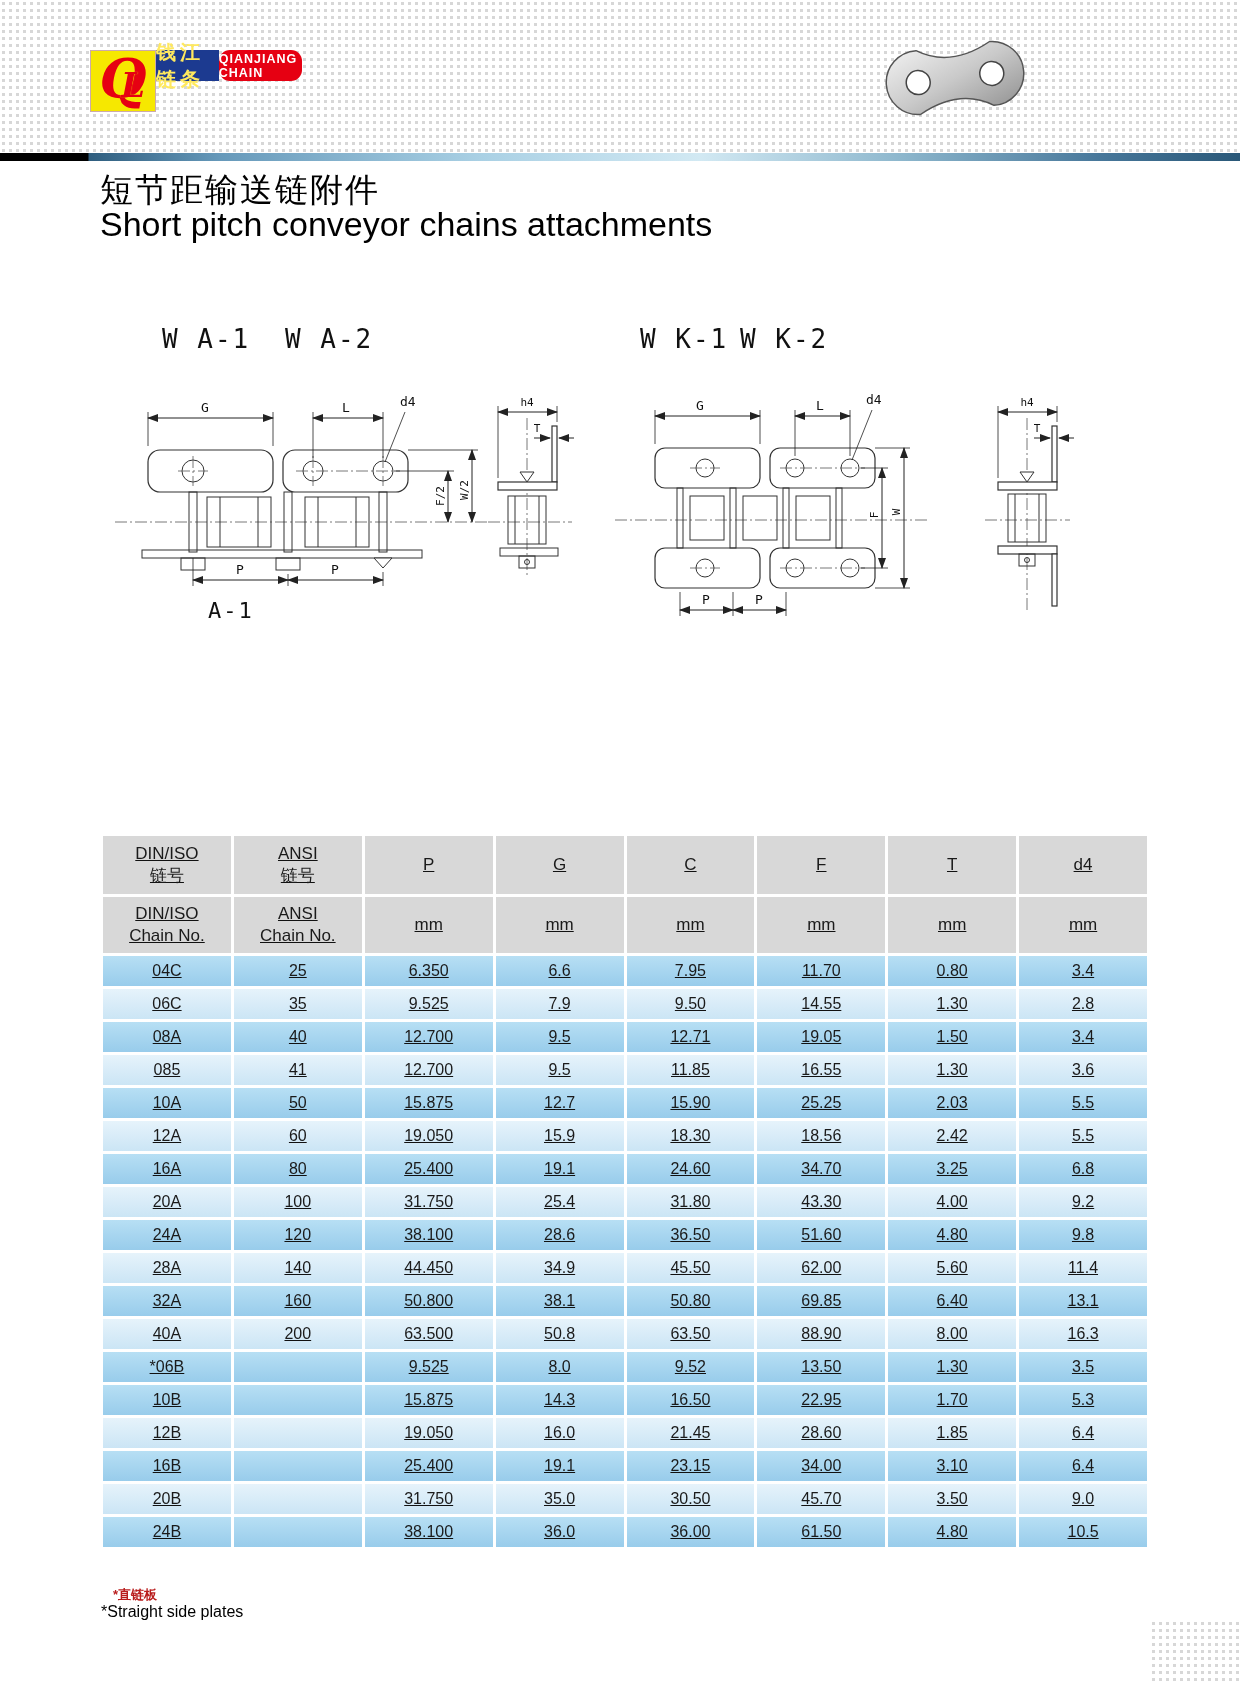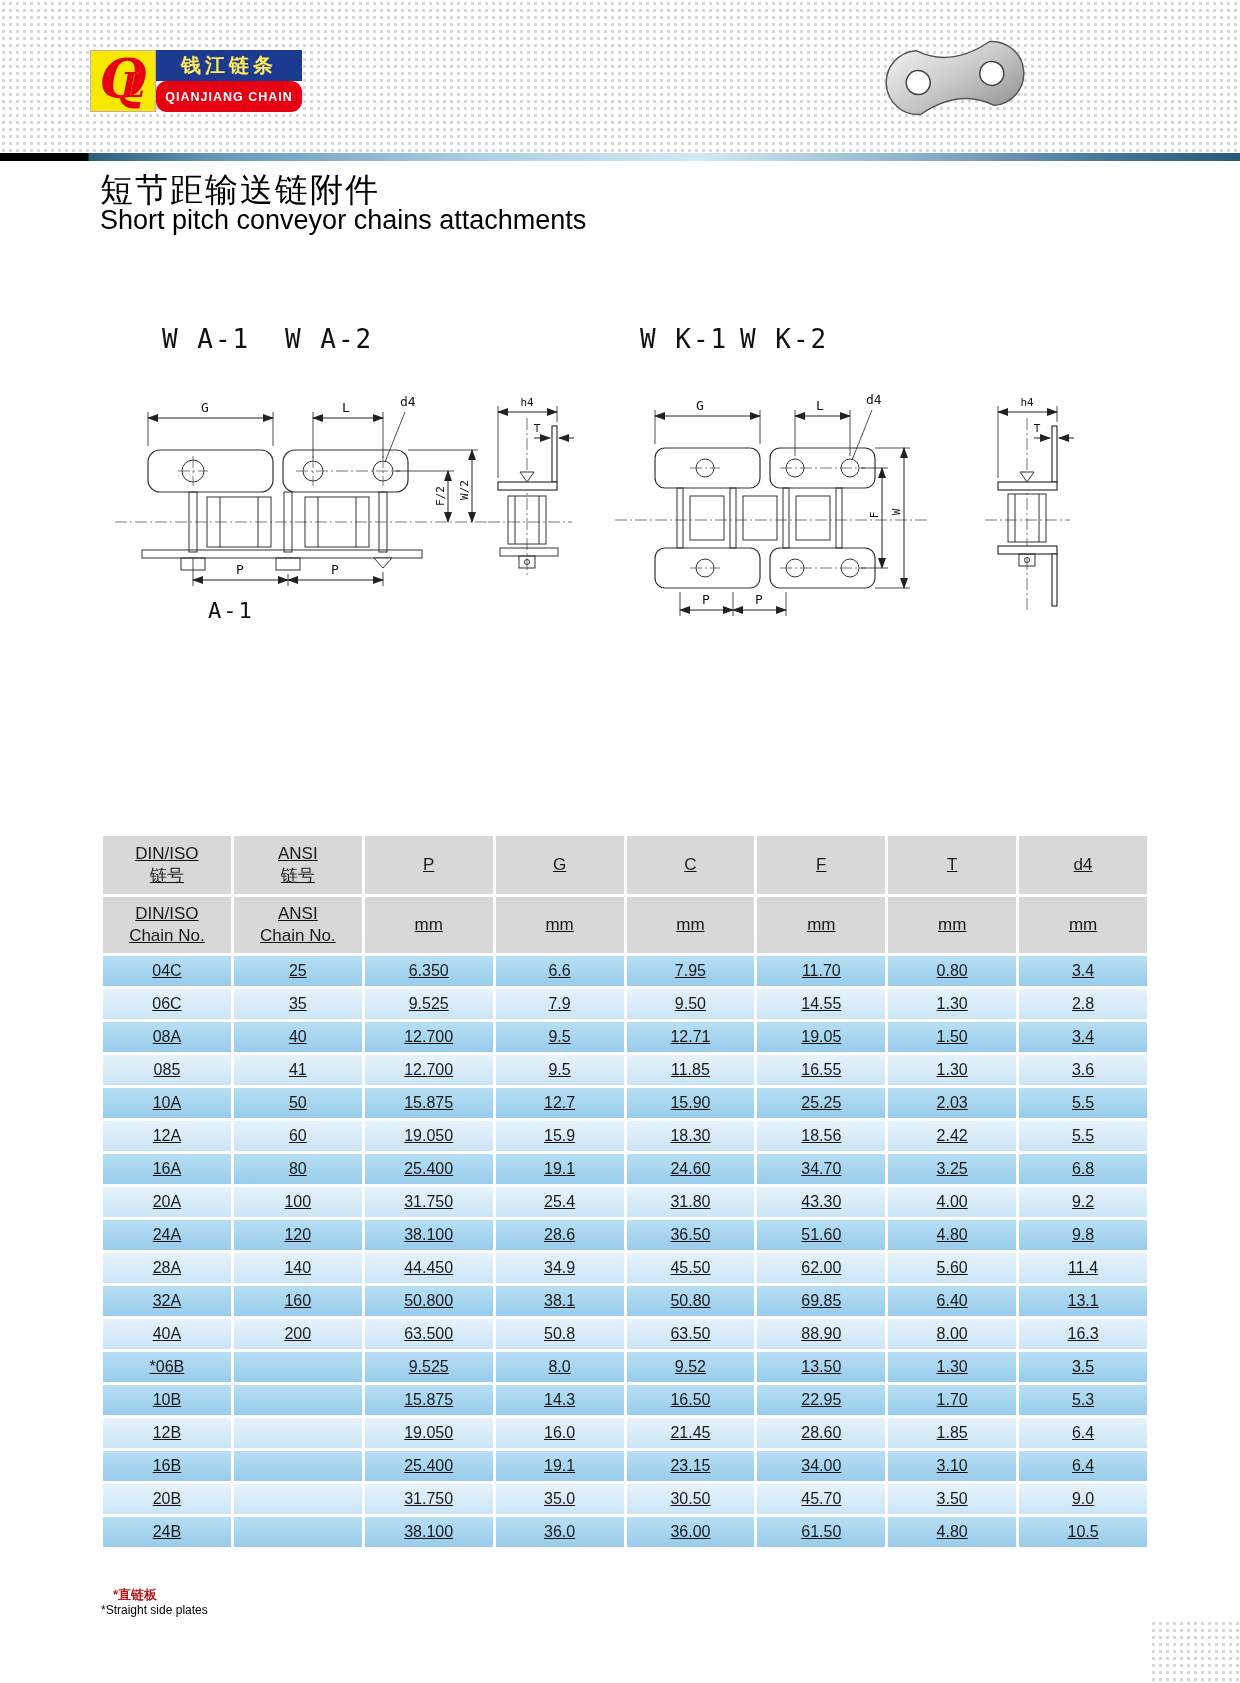--- a/index.html
+++ b/index.html
@@ -22,41 +22,41 @@
   }
   .logo-q .q{
     font-family:"DejaVu Serif","Liberation Serif",serif;font-style:italic;font-weight:bold;
     font-size:54px;color:#e60012;line-height:1;margin-top:-4px;
   }
   .logo-q .l{
     position:absolute;left:30px;top:14px;
     font-family:"DejaVu Serif","Liberation Serif",serif;font-style:italic;font-weight:bold;
     font-size:34px;color:#e60012;text-shadow:0 0 1px #f6e800;
   }
-  .logo-right{width:146px;height:62px;display:flex;flex-direction:column;}
+  .logo-right{width:146px;height:62px;display:flex;flex-direction:row;}
   .logo-cn{
     height:31px;background:#1c3a90;color:#ffe95e;display:flex;align-items:center;justify-content:center;
     font-size:20px;font-weight:bold;letter-spacing:4px;
   }
   .logo-en{
     height:31px;background:#e60012;color:#ffffff;display:flex;align-items:center;justify-content:center;
     font-size:12.5px;font-weight:bold;letter-spacing:1px;border-radius:11px;
   }
   .chain-plate{position:absolute;left:880px;top:38px;transform:rotate(-4deg);}
   
   .divider{
     position:absolute;left:0;top:153px;width:1240px;height:8px;
     background:linear-gradient(90deg,
       #000000 0px,#000000 88px,
       #2e5d7e 89px,#6699ba 220px,#a9d0e4 480px,
       #d2e9f3 700px,#8db7cd 900px,#47779a 1100px,#2a5878 1240px);
   }
   
   .title-cn{position:absolute;left:100px;top:168px;font-size:33px;letter-spacing:2px;color:#000;}
-  .title-en{position:absolute;left:100px;top:205px;font-size:27px;color:#000;}
+  .title-en{position:absolute;left:100px;top:205px;font-size:34px;color:#000;}
   
   .drawL{position:absolute;left:100px;top:300px;}
   .drawR{position:absolute;left:600px;top:300px;}
   svg .objf{stroke:#333;stroke-width:1.2;fill:#fff;}
   svg .thin{stroke:#333;stroke-width:1;fill:none;}
   svg .dim{stroke:#222;stroke-width:1;fill:none;}
   svg .ext{stroke:#222;stroke-width:0.8;fill:none;}
   svg .cl{stroke:#555;stroke-width:0.8;fill:none;stroke-dasharray:12 3 2 3;}
   svg .dimtxt{font-family:"DejaVu Sans Mono","Liberation Mono",monospace;font-size:13px;fill:#111;}
   svg .dimtxt-s{font-family:"DejaVu Sans Mono","Liberation Mono",monospace;font-size:11px;fill:#111;}
@@ -76,21 +76,21 @@
   table.data thead tr.h1 th{height:58px;}
   table.data thead tr.h2 th{height:56px;}
   table.data th span{display:block;}
   table.data td{
     height:30px;text-align:center;vertical-align:middle;font-size:16px;color:#1a1a1a;padding:0;
   }
   tr.row-dark td{background:linear-gradient(180deg,#b7dff4 0%,#98cceb 100%);}
   tr.row-light td{background:linear-gradient(180deg,#e6f3fb 0%,#cbe5f5 100%);}
   
   .fn-cn{position:absolute;left:113px;top:1586px;font-size:13px;font-weight:bold;color:#b91c1c;}
-  .fn-en{position:absolute;left:101px;top:1603px;font-size:12px;color:#000;}
+  .fn-en{position:absolute;left:101px;top:1603px;font-size:16px;color:#000;}
   
   .corner-dots{position:absolute;right:0;bottom:0;width:90px;height:63px;}
 </style>
 </head>
 <body>
 
 <div class="page">
 
   <div class="header-band dotpat">
     <div class="logo">

